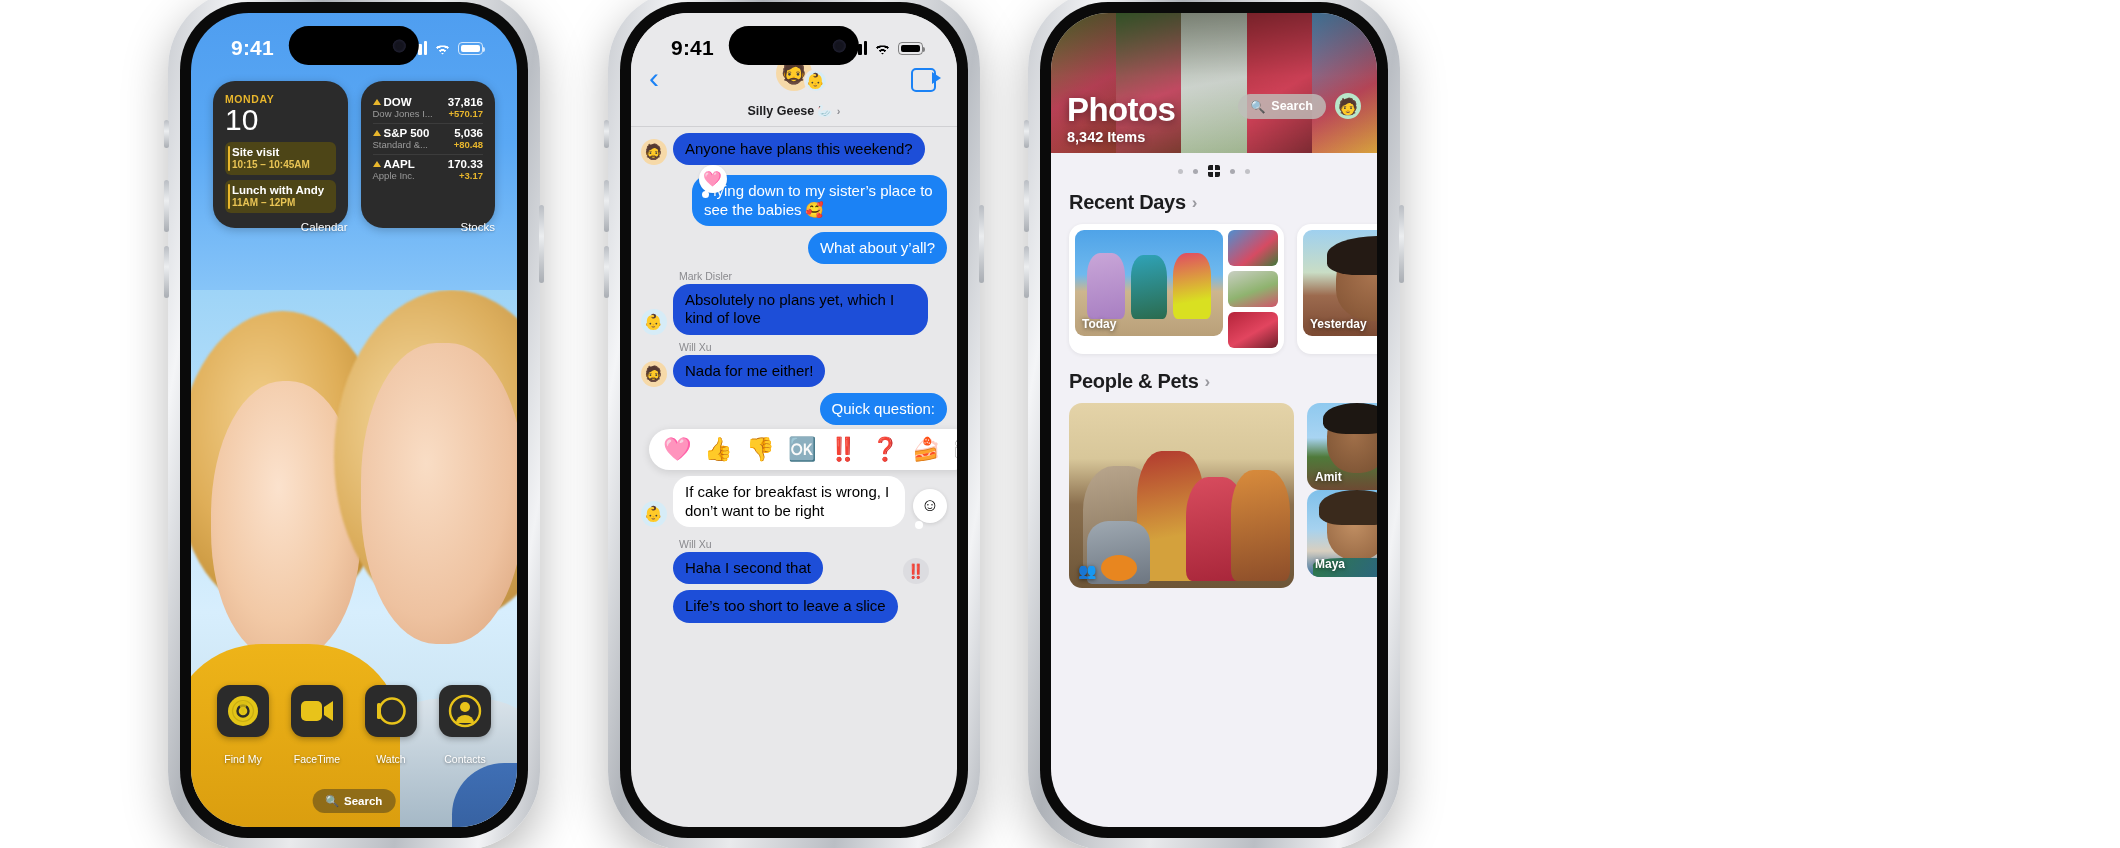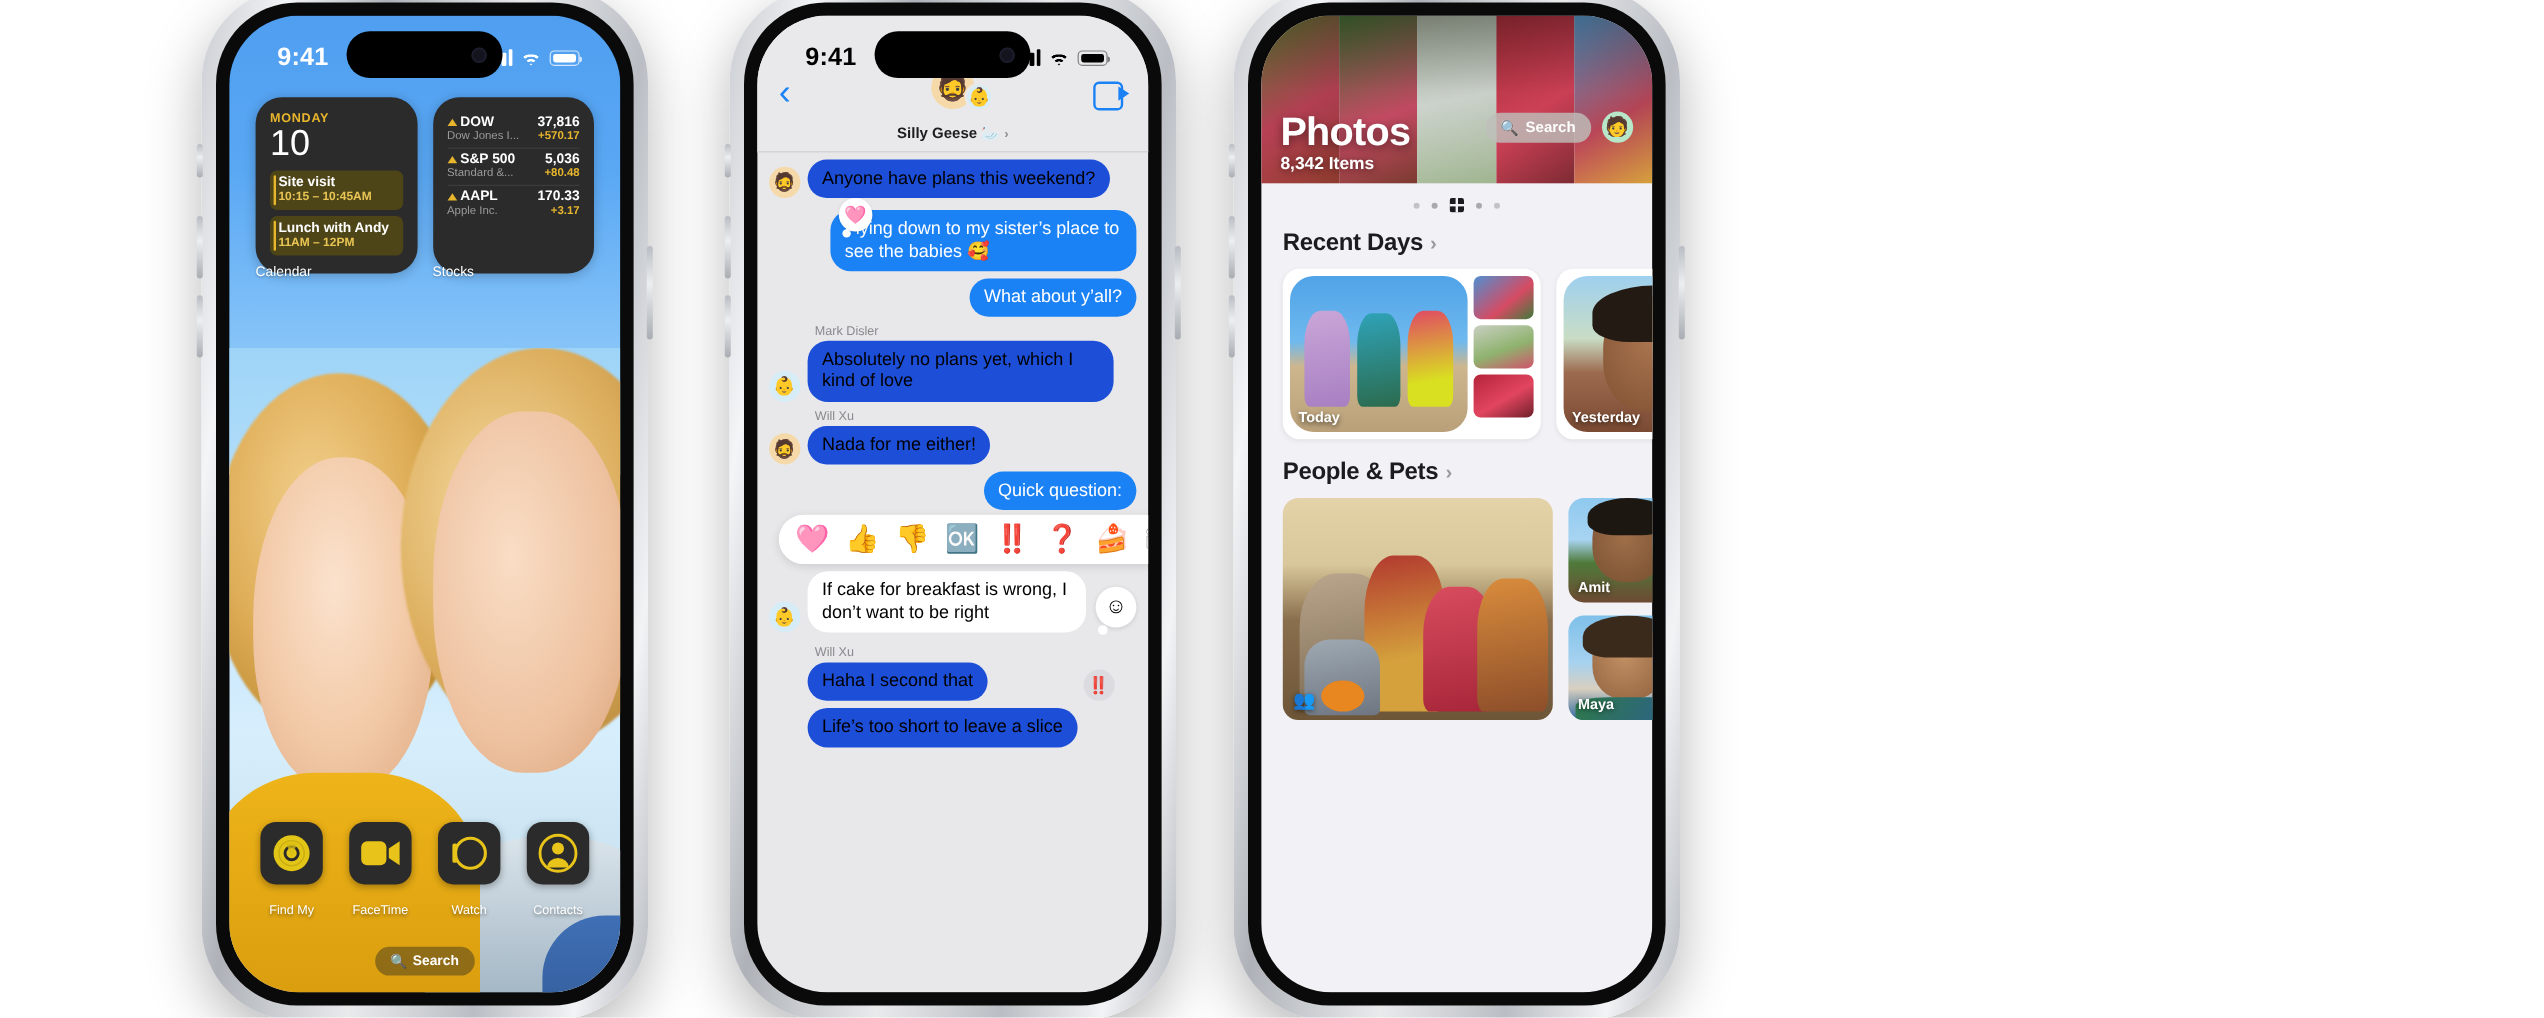--- a/index.html
+++ b/index.html
@@ -91,21 +91,21 @@
   .hs-photo .shirtB{position:absolute;right:-12%;bottom:-10%;width:62%;height:34%;border-radius:46% 40% 0 0;
     background:linear-gradient(180deg,#d9e3ea,#8fa6b7);}
   .hs-photo .shirtC{position:absolute;right:-20%;bottom:-12%;width:40%;height:24%;border-radius:40% 30% 0 0;
     background:linear-gradient(180deg,#3f6fb5,#2f558f);}
 
   .widget-row { position:absolute; top:68px; left:22px; right:22px; display:flex; gap:13px; z-index:10; }
   .widget {
     flex:1; background:#2b2b2b; border-radius:22px; padding:12px 12px 10px;
     box-shadow:0 2px 10px rgba(0,0,0,.22); min-height:130px;
   }
-  .w-label { text-align:left; color:#fff; font-size:11.5px; margin-top:6px; text-shadow:0 1px 2px rgba(0,0,0,.3); }
+  .w-label { text-align:right; color:#fff; font-size:11.5px; margin-top:6px; text-shadow:0 1px 2px rgba(0,0,0,.3); }
   .w-labels { position:absolute; top:202px; left:22px; right:22px; display:flex; gap:13px; z-index:10; }
   .w-labels > div { flex:1; }
 
   .cal-day { color:#e8b62c; font-size:10.5px; font-weight:700; letter-spacing:.6px; }
   .cal-num { color:#fff; font-size:30px; font-weight:300; line-height:.95; margin:1px 0 7px; }
   .cal-ev { background:#4d4517; border-radius:6px; padding:4px 6px 4px 7px; margin-bottom:5px; position:relative; }
   .cal-ev::before{content:"";position:absolute;left:3px;top:4px;bottom:4px;width:2.4px;background:#e8b62c;border-radius:2px;}
   .cal-ev .t{color:#fff;font-size:11.5px;font-weight:700;line-height:1.15;}
   .cal-ev .s{color:#e8c455;font-size:10px;font-weight:600;line-height:1.2;}
 
@@ -184,28 +184,28 @@
   .pager { display:flex; justify-content:center; align-items:center; gap:10px; padding:12px 0 6px; }
   .pager span { width:5px;height:5px;border-radius:50%;background:#c2c2c7; }
   .pager .sq { width:12px;height:12px;border-radius:2px;background:#1c1c1e;
     background-image:linear-gradient(#f2f1f6 0 0),linear-gradient(#f2f1f6 0 0);
     background-size:2px 100%,100% 2px; background-position:center,center; background-repeat:no-repeat; }
   .sec-head { display:flex; align-items:center; gap:6px; padding:8px 18px 10px; }
   .sec-title { font-size:20px; font-weight:700; color:#1c1c1e; letter-spacing:-.3px; }
   .sec-chev { color:#9a9aa0; font-size:17px; font-weight:700; }
   .rd-row { display:flex; gap:13px; padding:0 0 0 18px; }
   .rd-card { background:#fff; border-radius:14px; padding:6px; display:flex; gap:5px; box-shadow:0 1px 4px rgba(0,0,0,.07); flex:0 0 auto; }
-  .rd-main { width:148px;height:130px; border-radius:20px; position:relative; overflow:hidden; }
+  .rd-main { width:148px;height:106px; border-radius:9px; position:relative; overflow:hidden; }
   .rd-side { display:flex; flex-direction:column; gap:5px; }
   .rd-thumb { width:50px;height:36px;border-radius:6px; }
   .rd-caption { position:absolute; left:7px; bottom:5px; color:#fff; font-size:12px; font-weight:700; text-shadow:0 1px 4px rgba(0,0,0,.6); }
   .pp-row { display:flex; gap:13px; padding:0 0 0 18px; }
   .pp-main { width:225px; height:185px; border-radius:13px; position:relative; overflow:hidden; flex:0 0 auto; }
   .pp-main .ppicon { position:absolute; left:9px; bottom:8px; font-size:15px; filter:drop-shadow(0 1px 2px rgba(0,0,0,.5)); }
-  .pp-col { display:flex; flex-direction:column; gap:11px; }
+  .pp-col { display:flex; flex-direction:column; }
   .pp-face { width:100px;height:87px;border-radius:13px;position:relative;overflow:hidden; }
   .pp-name { position:absolute; left:8px; bottom:6px; color:#fff; font-size:12px; font-weight:700; text-shadow:0 1px 4px rgba(0,0,0,.55); }
 
   
   .im { background-size:cover; }
 </style>
 </head>
 <body>
 
 <div class="stage">

